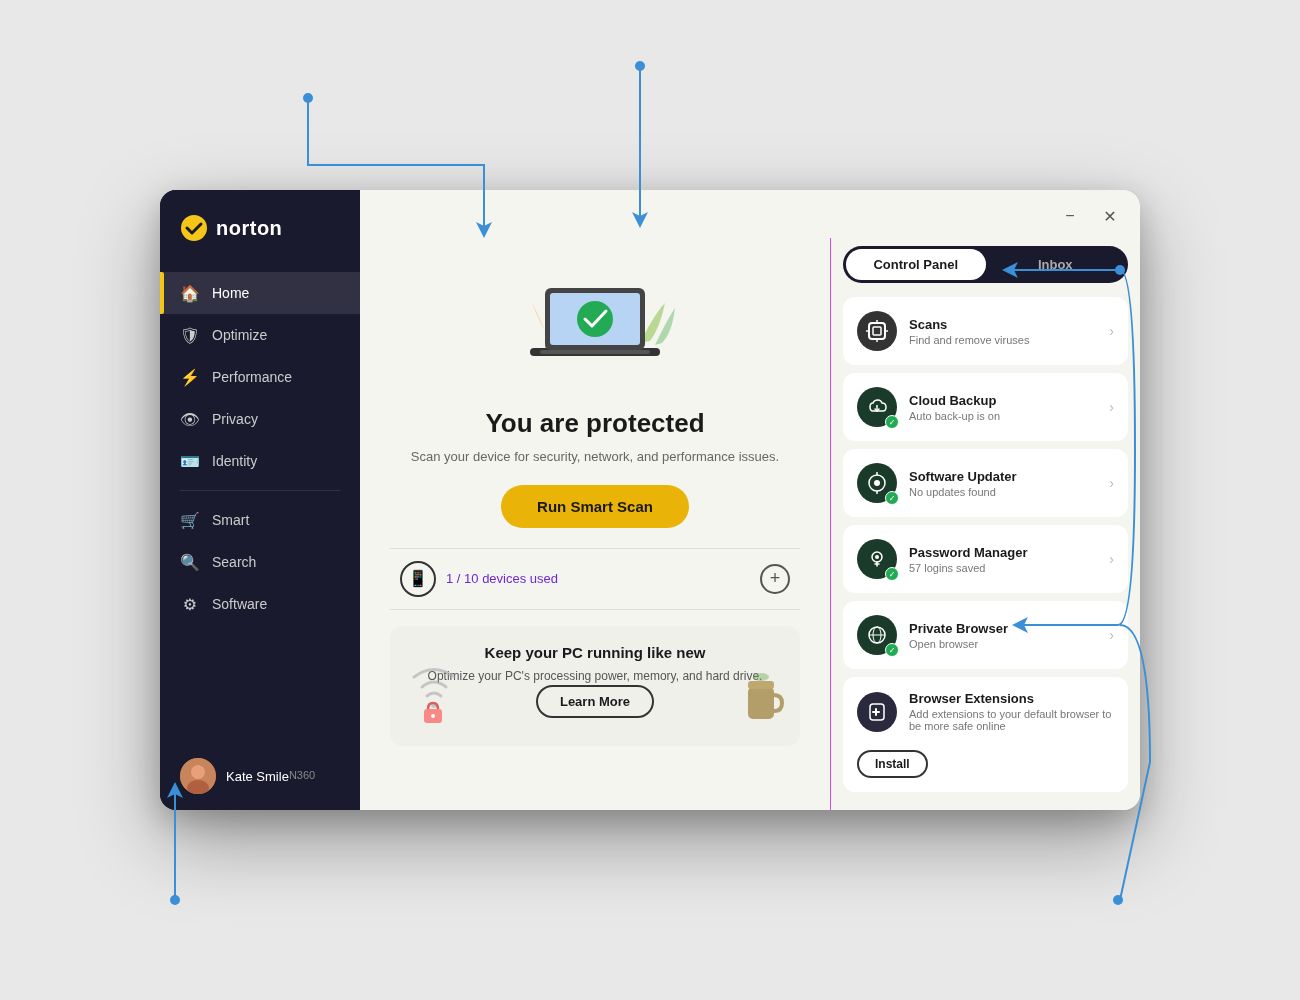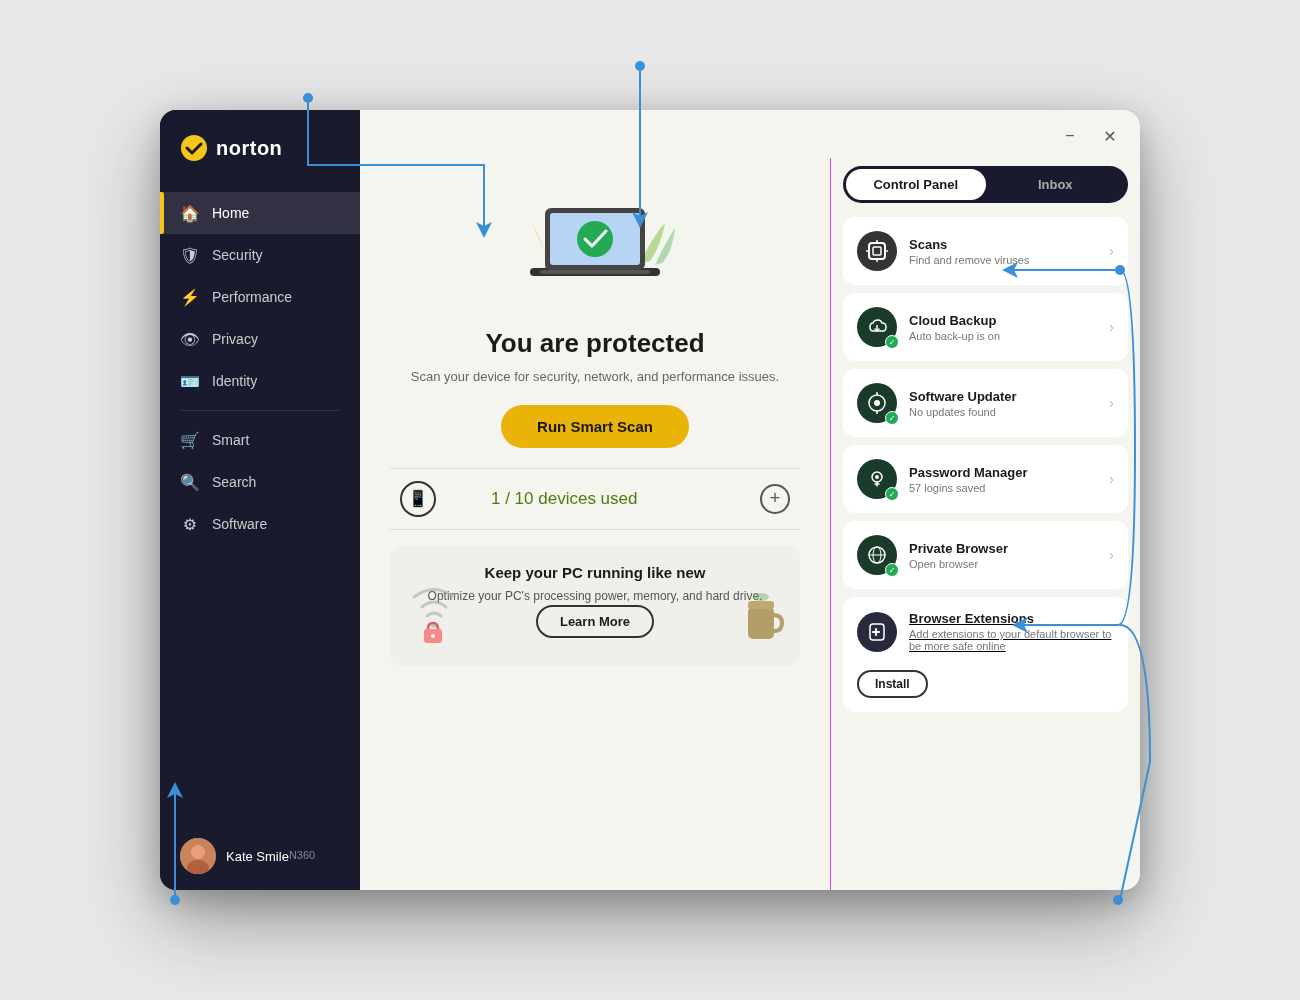--- a/index.html
+++ b/index.html
@@ -24,21 +24,21 @@
       z-index: 100;
     }
     .annotations svg {
       width: 100%; height: 100%;
     }
 
     
     .window-wrapper {
       position: relative;
       width: 980px;
-      height: 780px;
+      height: 620px;
       border-radius: 16px;
       box-shadow: 0 30px 80px rgba(0,0,0,0.35), 0 10px 30px rgba(0,0,0,0.2);
       overflow: visible;
     }
 
     .window {
       width: 100%;
       height: 100%;
       border-radius: 16px;
       overflow: hidden;
@@ -276,23 +276,22 @@
       height: 36px;
       border: 2px solid #333;
       border-radius: 50%;
       display: flex;
       align-items: center;
       justify-content: center;
       font-size: 16px;
     }
 
     .devices-text {
-      font-size: 17px;
-      color: #4d7c0f;
-      margin-left: 45px;
+      font-size: 13px;
+      color: #6d28d9;
     }
 
     .add-device-btn {
       width: 30px;
       height: 30px;
       border: 2px solid #555;
       border-radius: 50%;
       display: flex;
       align-items: center;
       justify-content: center;
@@ -480,21 +479,20 @@
     .feature-item-ext {
       flex-direction: column;
       align-items: flex-start;
     }
 
     .feature-item-ext .feature-top {
       display: flex;
       align-items: center;
       gap: 12px;
       width: 100%;
-      text-decoration: underline;
     }
   </style>
 </head>
 <body>
 
 <div class="annotations">
   <svg viewBox="0 0 1300 1000" fill="none" xmlns="http://www.w3.org/2000/svg">
 
     <path d="M308 100 L308 165 L484 165 L484 230" stroke="#3a8fd6" stroke-width="2" fill="none" marker-end="url(#arr)"></path>
     <circle cx="308" cy="98" r="5" fill="#3a8fd6"></circle>
@@ -536,21 +534,21 @@
         <span class="sidebar-logo-text">norton</span>
       </div>
 
       <div class="sidebar-nav">
         <div class="nav-item active">
           <span class="nav-icon">🏠</span>
           <span>Home</span>
         </div>
         <div class="nav-item">
           <span class="nav-icon">🛡</span>
-          <span>Security</span>
+          <span>Optimize</span>
         </div>
         <div class="nav-item">
           <span class="nav-icon">⚡</span>
           <span>Performance</span>
         </div>
         <div class="nav-item">
           <span class="nav-icon">👁</span>
           <span>Privacy</span>
         </div>
         <div class="nav-item">

